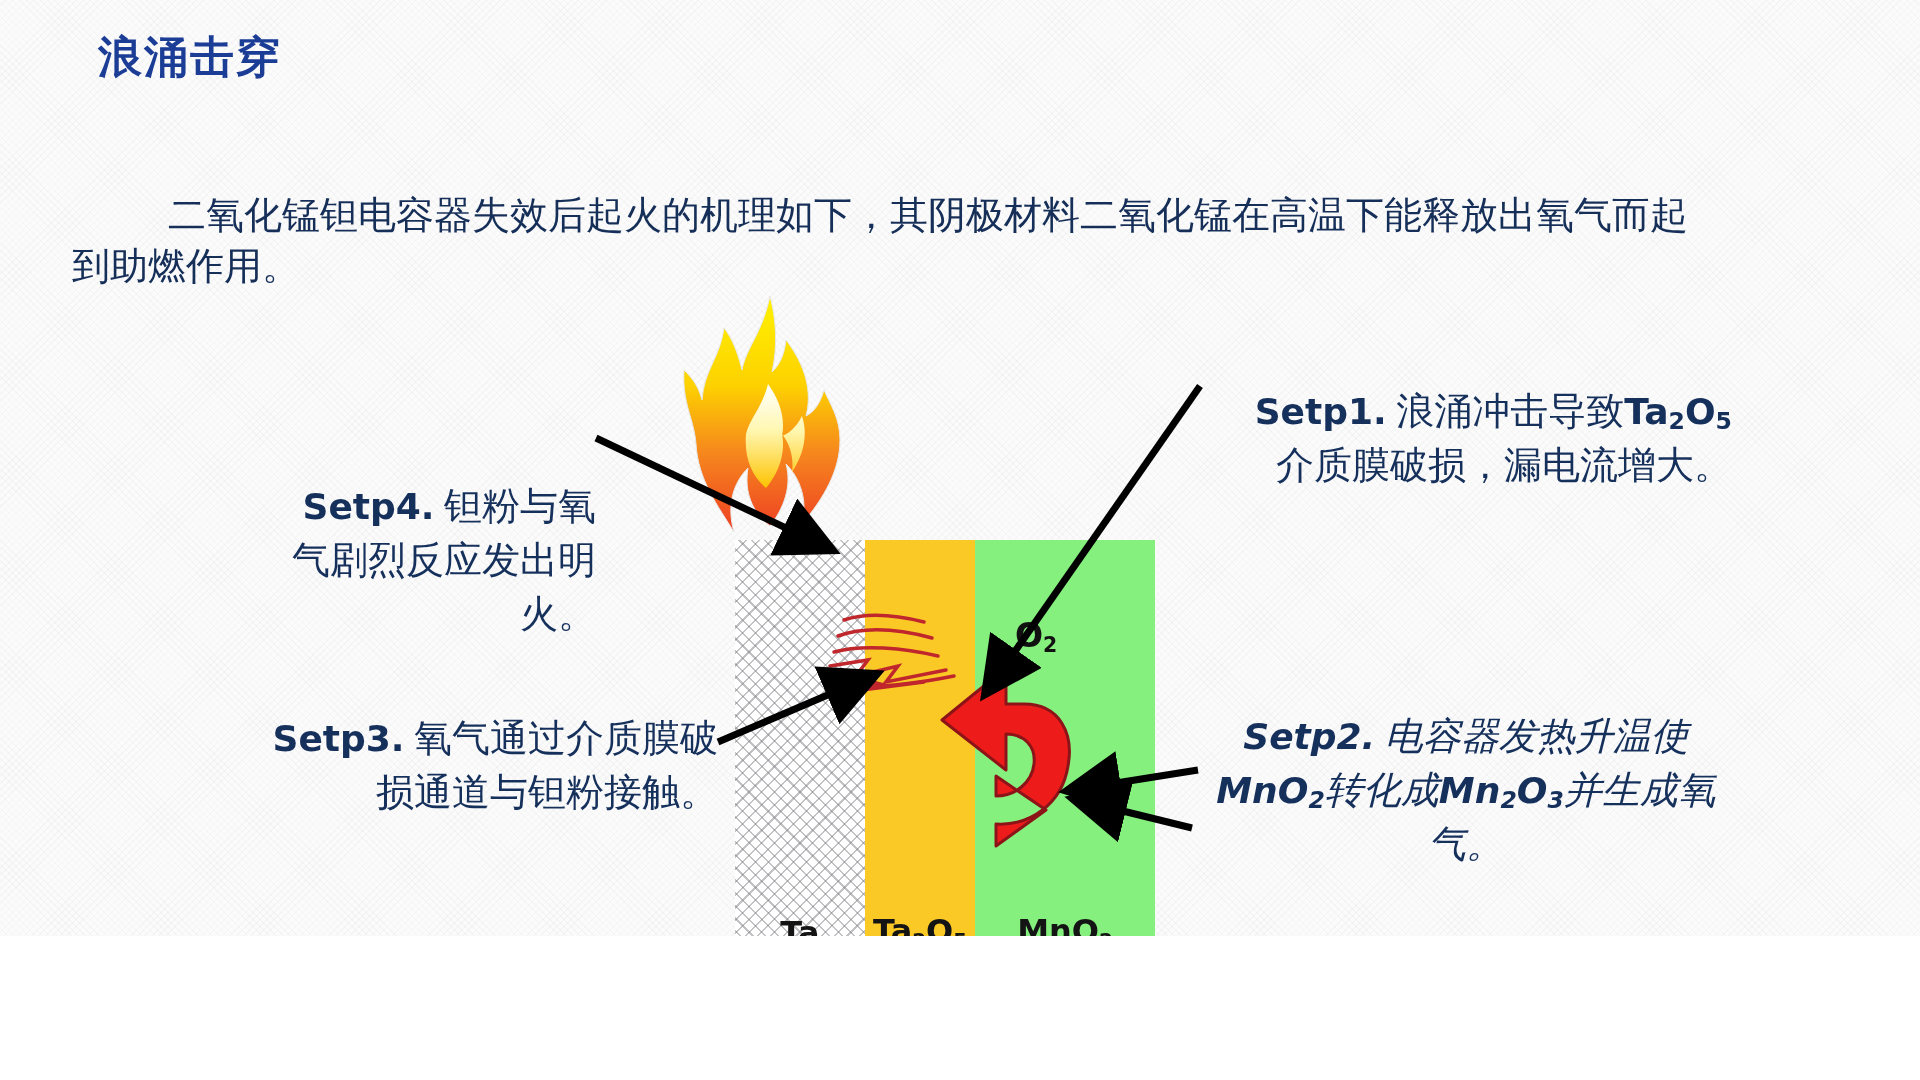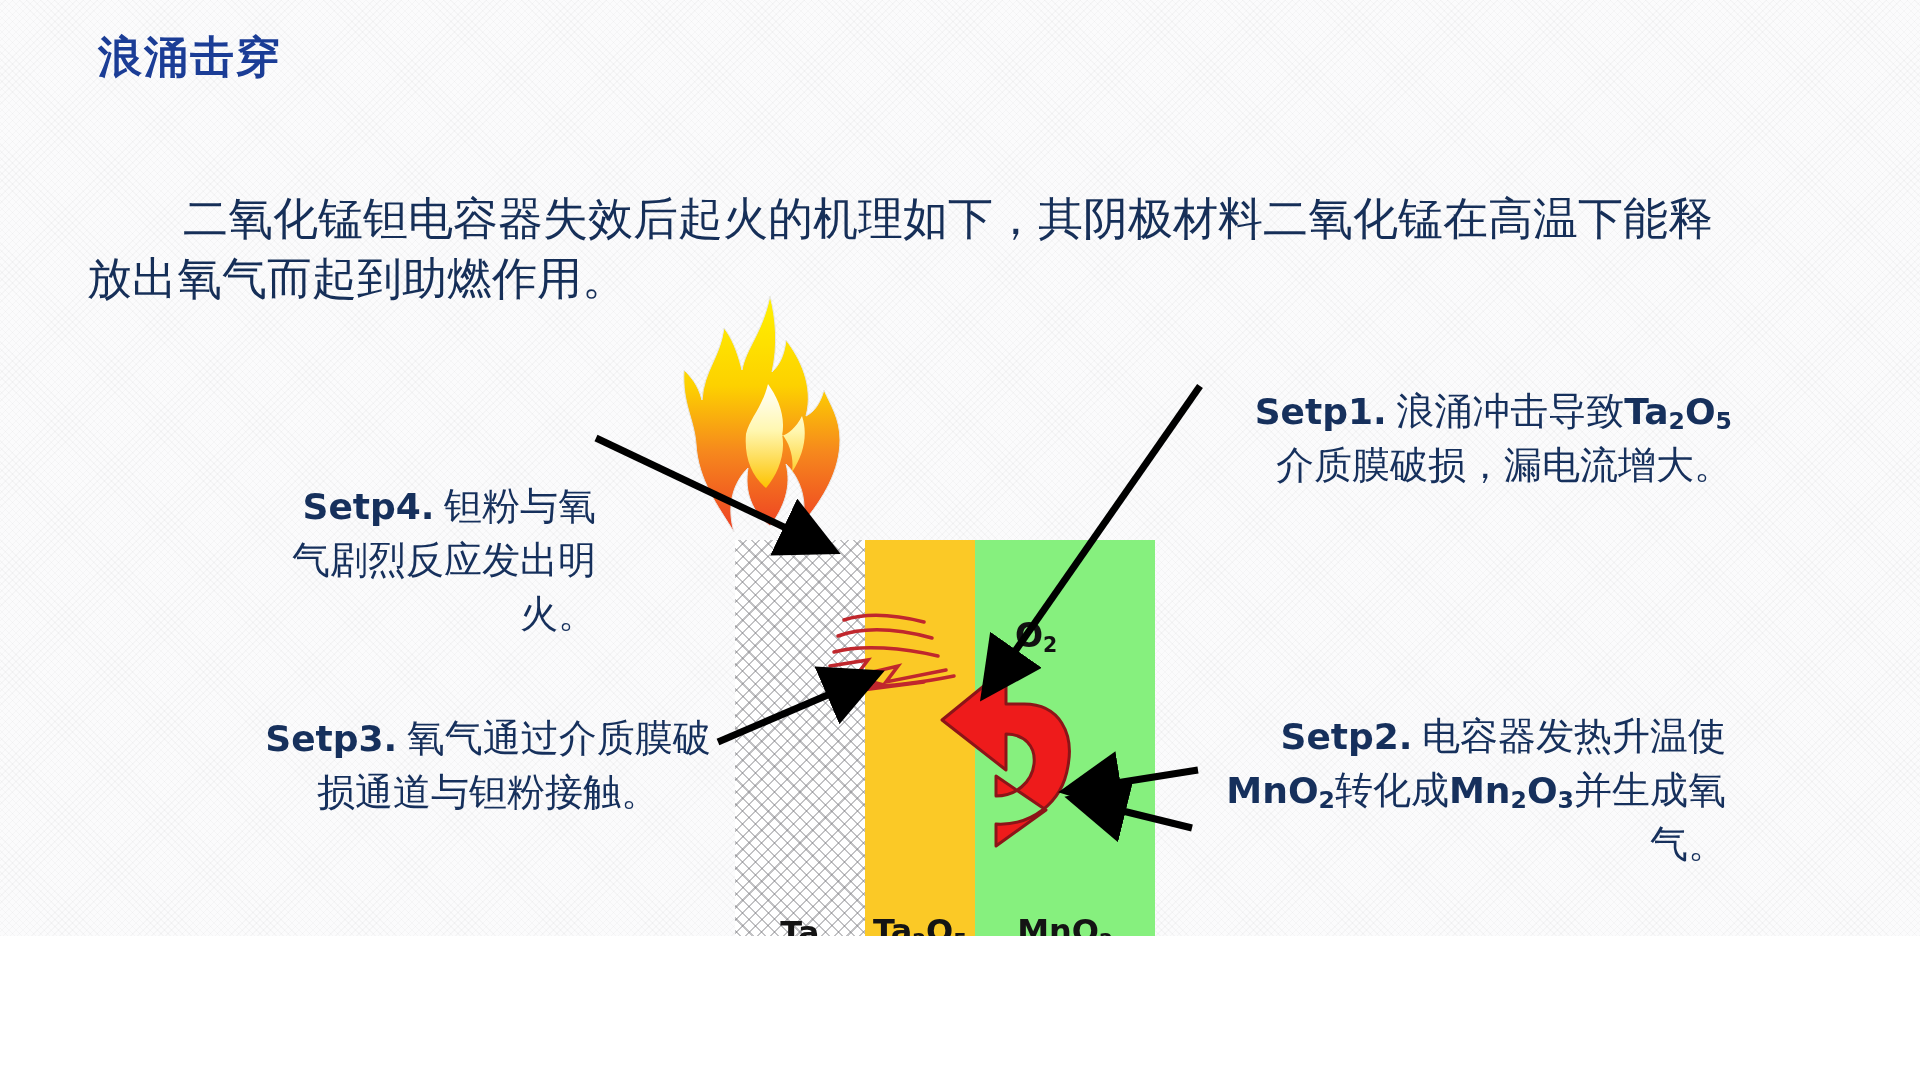--- a/index.html
+++ b/index.html
@@ -29,25 +29,25 @@
     font-weight: bold;
     font-size: 44px;
     letter-spacing: 2px;
     color: #1b3d96;
     white-space: nowrap;
   }
 
   
   #body-text {
     position: absolute;
-    left: 87px;
+    left: 72px;
     top: 190px;
     width: 1650px;
     font-family: "Liberation Serif", "DejaVu Serif", serif;
-    font-size: 45px;
+    font-size: 38px;
     line-height: 1.33;
     text-indent: 96px;
     color: #162f58;
   }
 
   
   .step {
     position: absolute;
     font-family: "Liberation Serif", "DejaVu Serif", serif;
     font-size: 38px;
@@ -66,22 +66,22 @@
     font-size: 0.62em;
     vertical-align: -0.22em;
   }
   .step .chem {
     font-family: "DejaVu Sans", "Liberation Sans", sans-serif;
     font-weight: bold;
     font-size: 0.95em;
   }
 
   #step1 { left: 1232px; top: 385px;  width: 500px; text-align: right; }
-  #step2 { left: 1206px; top: 710px;  width: 520px; text-align: right; }
-  #step3 { left: 258px;  top: 712px;  width: 460px; text-align: center; }
+  #step2 { left: 1206px; top: 710px;  width: 520px; text-align: center; font-style: italic; }
+  #step3 { left: 258px;  top: 712px;  width: 460px; text-align: right; }
   #step4 { left: 266px;  top: 440px;  width: 330px; text-align: right; margin-top: 40px; }
 
   
   #diagram {
     position: absolute;
     left: 735px;
     top: 540px;
     width: 420px;
     height: 430px;
   }

